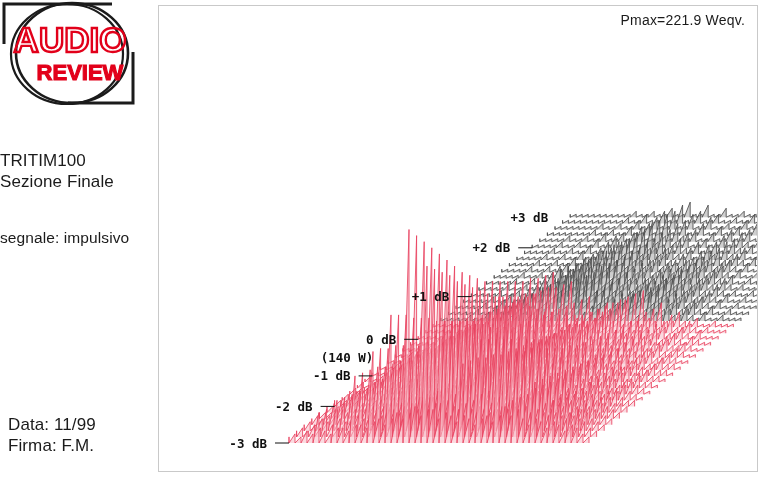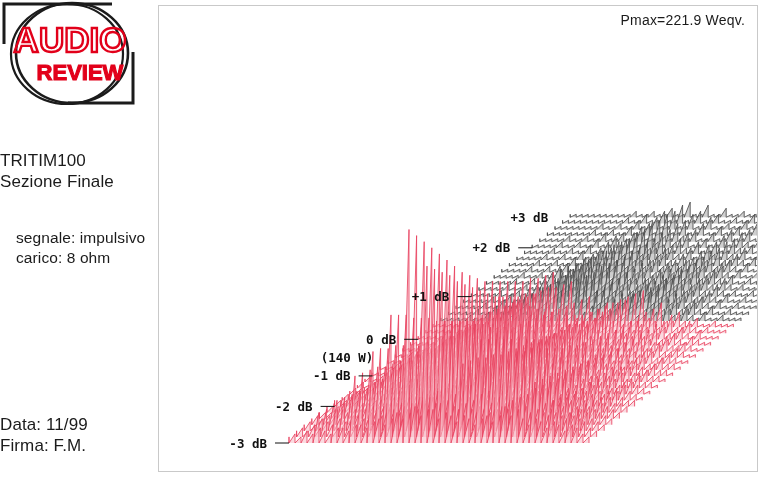--- a/index.html
+++ b/index.html
@@ -24,23 +24,23 @@
     color:#1b1b1b;
     font-family:"Liberation Sans", sans-serif;
     font-size:17px;
     line-height:21px;
     letter-spacing:.1px;
     white-space:nowrap;
   }
   .txt.small{font-size:15.5px;line-height:19.5px;}
 
   #model-block{left:0px;top:150px;}
-  #signal-block{left:16px;top:228px;}
+  #signal-block{left:0px;top:228px;}
   #brand-block{left:0px;top:308px;}
-  #meta-block{left:0px;top:414px;}
+  #meta-block{left:8px;top:414px;}
 
   
   .chart-panel{
     position:absolute;left:158px;top:5px;
     width:600px;height:467px;
     border:1px solid #c9c9c9;
     background:#ffffff;
     box-sizing:border-box;
   }
   .pmax{
@@ -78,21 +78,20 @@
       </svg>
     </div>
 
     <div class="txt" id="model-block">
       <div>TRITIM100</div>
       <div>Sezione Finale</div>
     </div>
 
     <div class="txt small" id="signal-block">
       <div>segnale: impulsivo</div>
-      <div>carico: 8 ohm</div>
     </div>
 
 
     <div class="txt" id="meta-block">
       <div>Data: 11/99</div>
       <div>Firma: F.M.</div>
     </div>
   </div>
 
   <div class="chart-panel">

